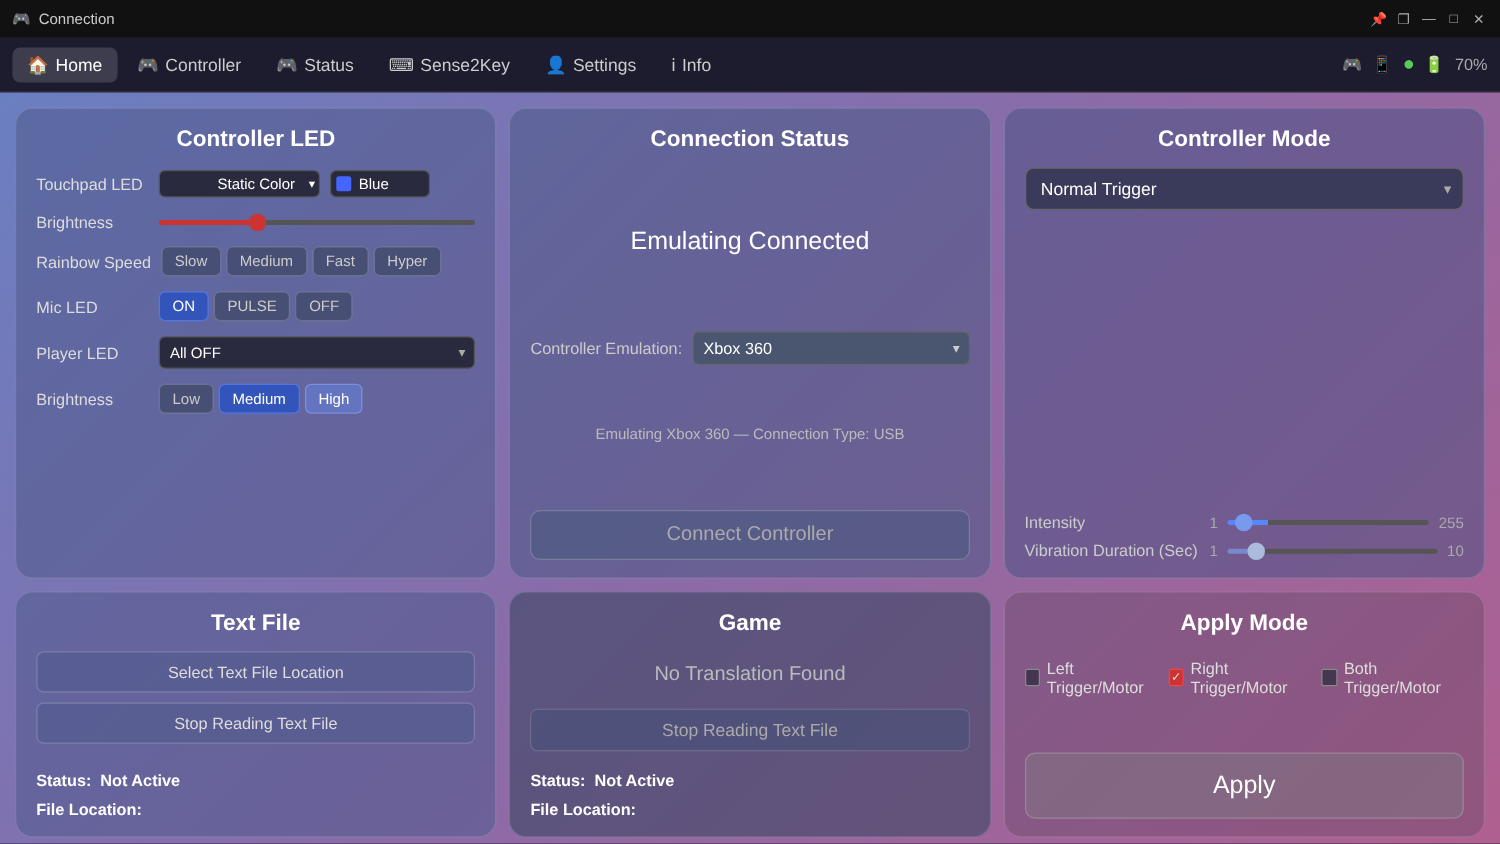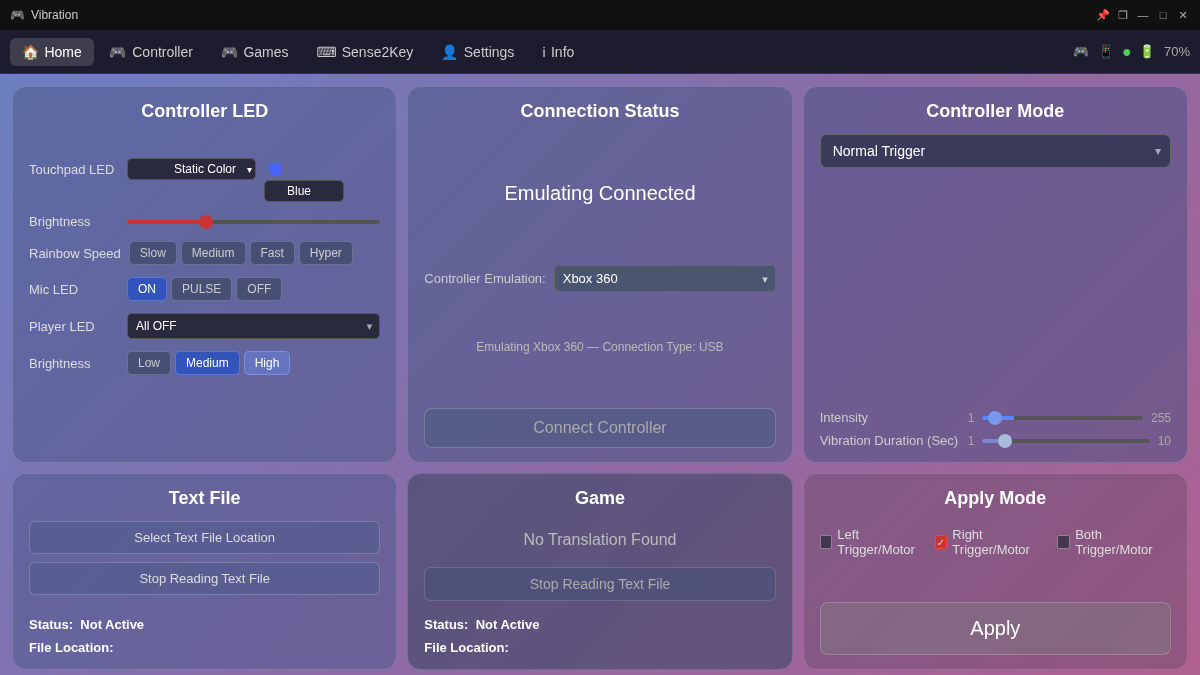--- a/index.html
+++ b/index.html
@@ -352,21 +352,21 @@
       text-align: center;
       margin-top: auto;
     }
   </style>
 </head>
 <body>
 
 <div class="titlebar">
   <div class="titlebar-left">
     <span>🎮</span>
-    <span>Vibration</span>
+    <span>Connection</span>
   </div>
   <div class="titlebar-controls">
     <span class="titlebar-btn">📌</span>
     <span class="titlebar-btn">❐</span>
     <span class="titlebar-btn">—</span>
     <span class="titlebar-btn">□</span>
     <span class="titlebar-btn">✕</span>
   </div>
 </div>
 
@@ -376,21 +376,21 @@
       <span>🏠</span>
 
       <span>Home</span>
     </div>
     <div class="nav-item">
       <span>🎮</span>
       <span>Controller</span>
     </div>
     <div class="nav-item">
       <span>🎮</span>
-      <span>Games</span>
+      <span>Status</span>
     </div>
     <div class="nav-item">
       <span>⌨</span>
       <span>Sense2Key</span>
     </div>
     <div class="nav-item">
       <span>👤</span>
       <span>Settings</span>
     </div>
     <div class="nav-item">
@@ -416,21 +416,21 @@
       <span class="row-label">Touchpad LED</span>
       <div class="select-with-arrow">
         <select class="select-box">
           <option>Static Color</option>
           <option>Rainbow</option>
           <option>Off</option>
         </select>
       </div>
       <div class="color-select-wrap" style="position:relative;display:inline-flex;align-items:center;">
         <span class="color-dot" style="background:#4466ff;left:5px;width:12px;height:12px;border-radius:2px;position:absolute;pointer-events:none;"></span>
-        <select class="select-box" style="padding-left:22px;min-width:80px;margin-top:44px;">
+        <select class="select-box" style="padding-left:22px;min-width:80px;">
           <option>Blue</option>
           <option>Red</option>
           <option>Green</option>
           <option>White</option>
         </select>
       </div>
     </div>
 
     <div class="row">
       <span class="row-label">Brightness</span>

